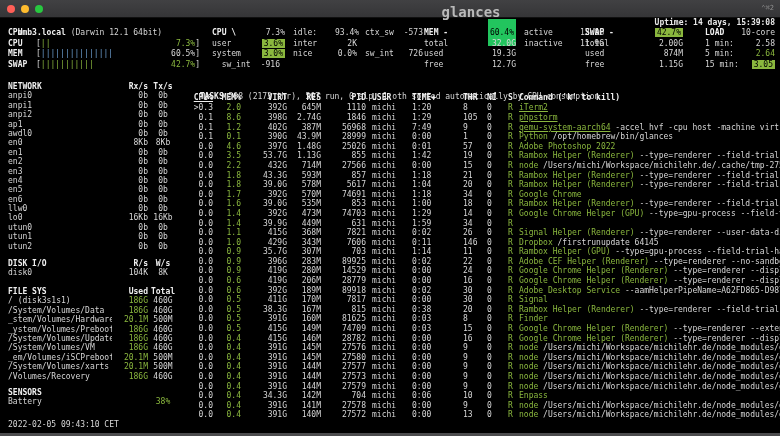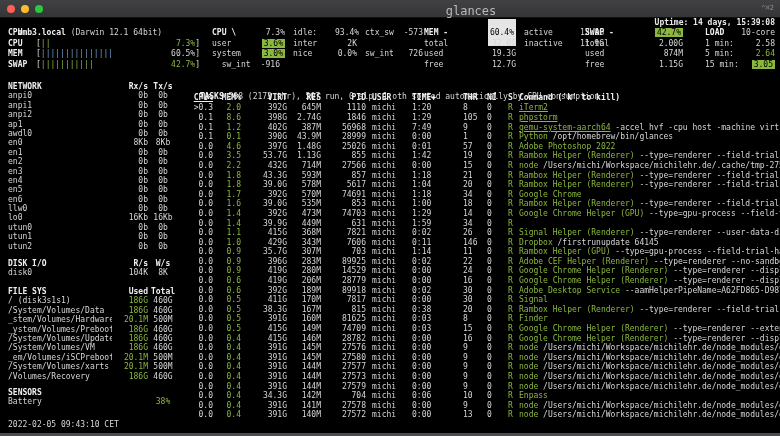--- a/index.html
+++ b/index.html
@@ -10,29 +10,29 @@
     font-size:8px;color:#d6d6d6;
   }
   
   .titlebar{position:absolute;top:0;left:0;right:0;height:17px;
     background:linear-gradient(#414143,#353537);border-bottom:1px solid #101010;}
   .tl{position:absolute;top:4.5px;width:8px;height:8px;border-radius:50%;display:block;}
   .tl.red{left:7px;background:#ff5f57;}
   .tl.yellow{left:21px;background:#febc2e;}
   .tl.green{left:35px;background:#28c840;}
   .win-title{position:absolute;left:471px;top:4px;transform:translateX(-50%);
-    color:#b9b9b9;font-weight:normal;font-size:12px;}
+    color:#b9b9b9;font-weight:bold;font-size:14px;}
   .win-shortcut{position:absolute;right:6px;top:4px;color:#8f8f8f;font-size:7px;}
   .bottom-edge{position:absolute;left:0;right:0;bottom:0;height:3px;background:#4c4c4e;}
 
   
   .bd{font-weight:bold;color:#f0f0f0;}
   .grn{color:#8ab73e;}
   .bgG{background:#8ab73e;color:#000;padding:0 2px;font-style:normal;}
-  .bgB{background:#e5e5e5;color:#000;padding:9px 2px;font-style:normal;}
+  .bgB{background:#22c55e;color:#000;padding:9px 2px;font-style:normal;}
   i{font-style:normal;}
   .pre{white-space:pre;}
 
   
   .hostline{position:absolute;top:18px;left:8px;right:5px;height:10px;line-height:10px;white-space:pre;}
   .uptime{position:absolute;right:0;top:0;font-weight:bold;color:#e8e8e8;}
 
   
   .panel{position:absolute;top:28px;}
   .panel .row{display:flex;height:10.5px;line-height:10.5px;white-space:pre;}

